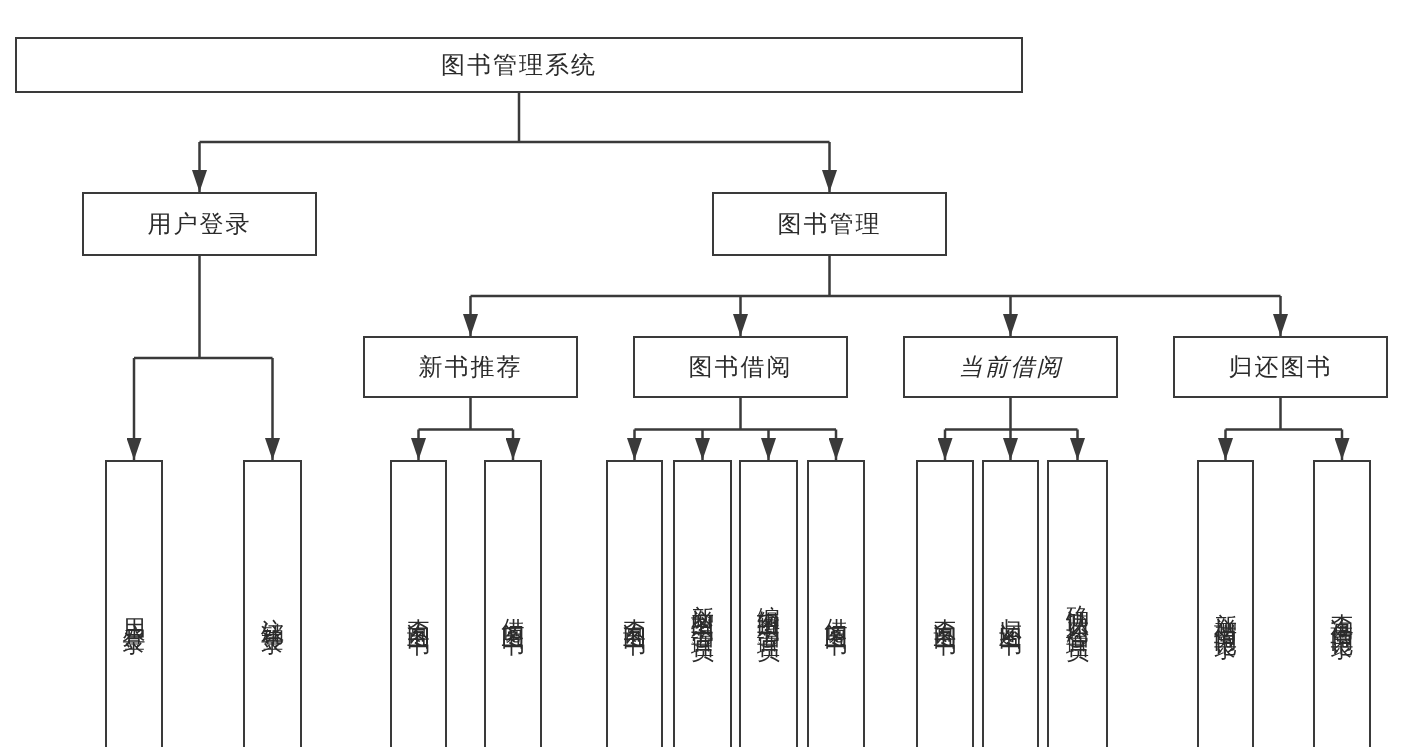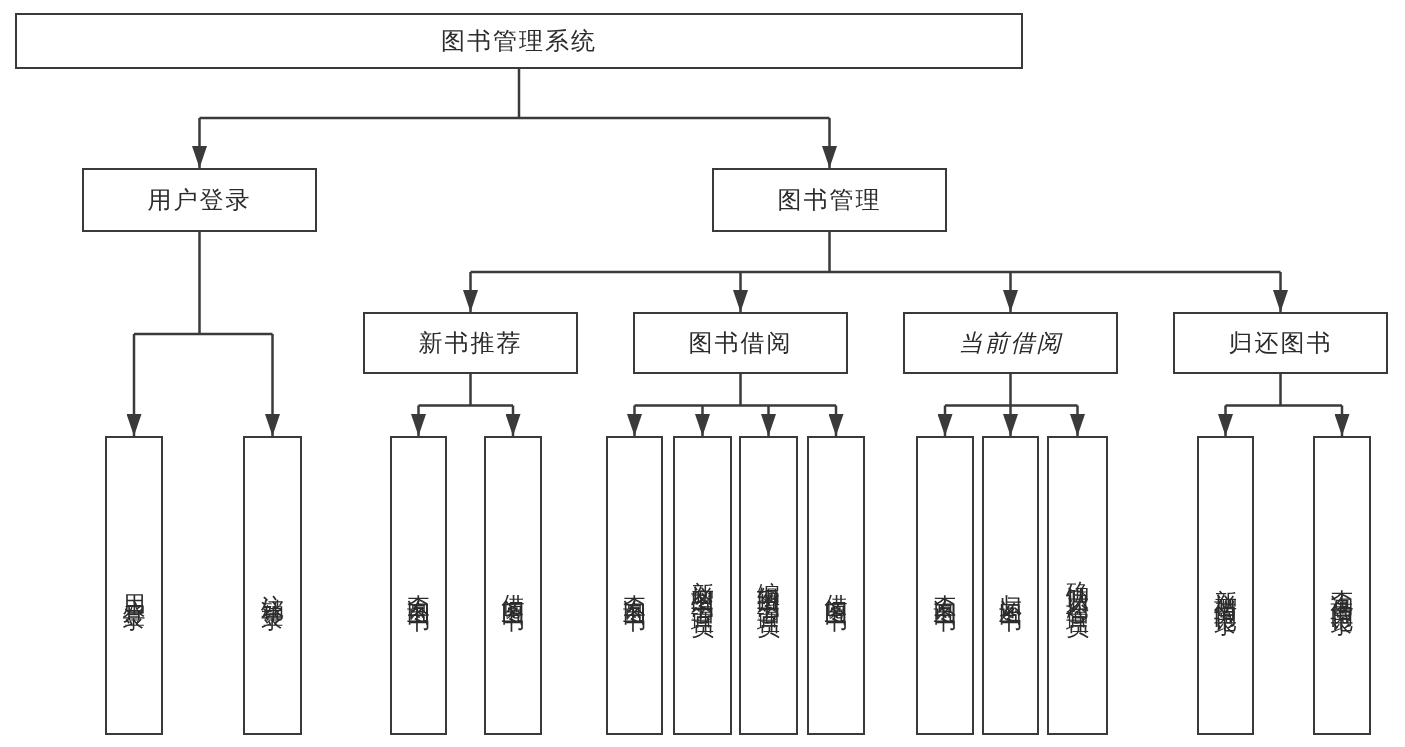--- a/index.html
+++ b/index.html
@@ -12,20 +12,21 @@
   body {
     width: 1405px; height: 747px;
     background: var(--background, #fff);
     font-family: "Liberation Sans", "DejaVu Sans", sans-serif;
     overflow: hidden;
   }
   .canvas {
     position: relative;
     width: 1405px; height: 531px;
     background: var(--background, #fff);
+    margin-top: 24px;
   }
   .connector-layer {
     position: absolute; left: 0; top: 0; z-index: 1;
   }
   .connector { stroke: var(--line, #3a3a3a); stroke-width: 2.5; fill: none; }
   #arrowhead path { fill: var(--line, #3a3a3a); }
   .box {
     position: absolute;
     box-sizing: border-box;
     border: 2.5px solid var(--line, #3a3a3a);

